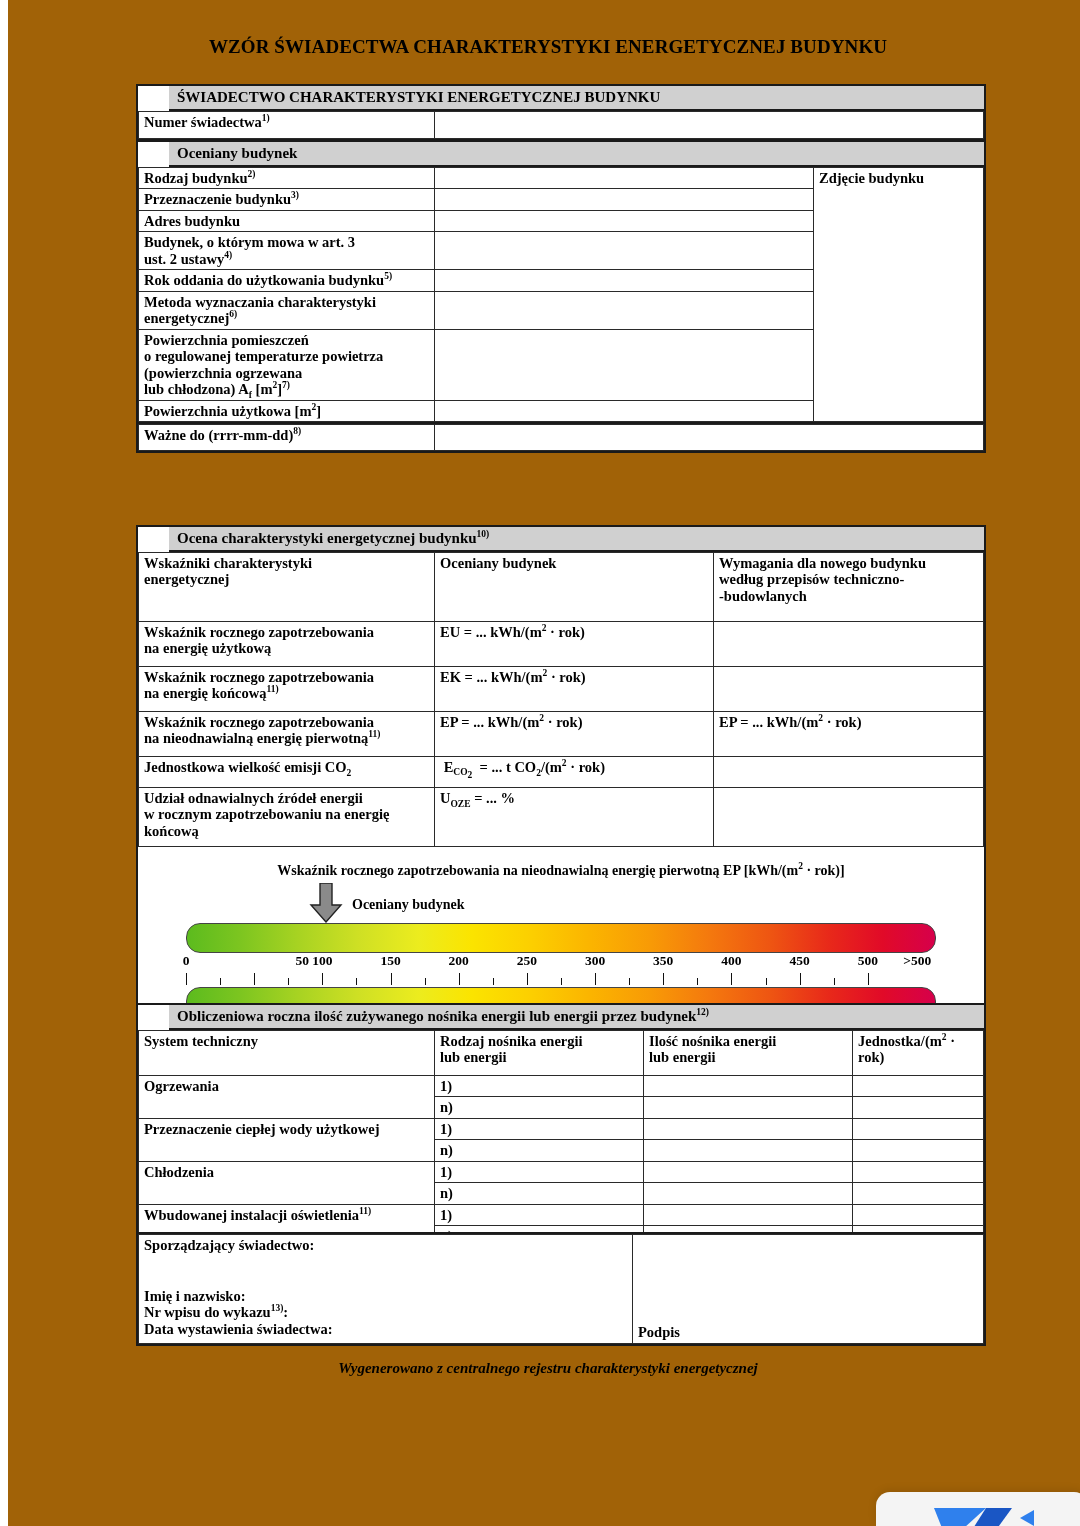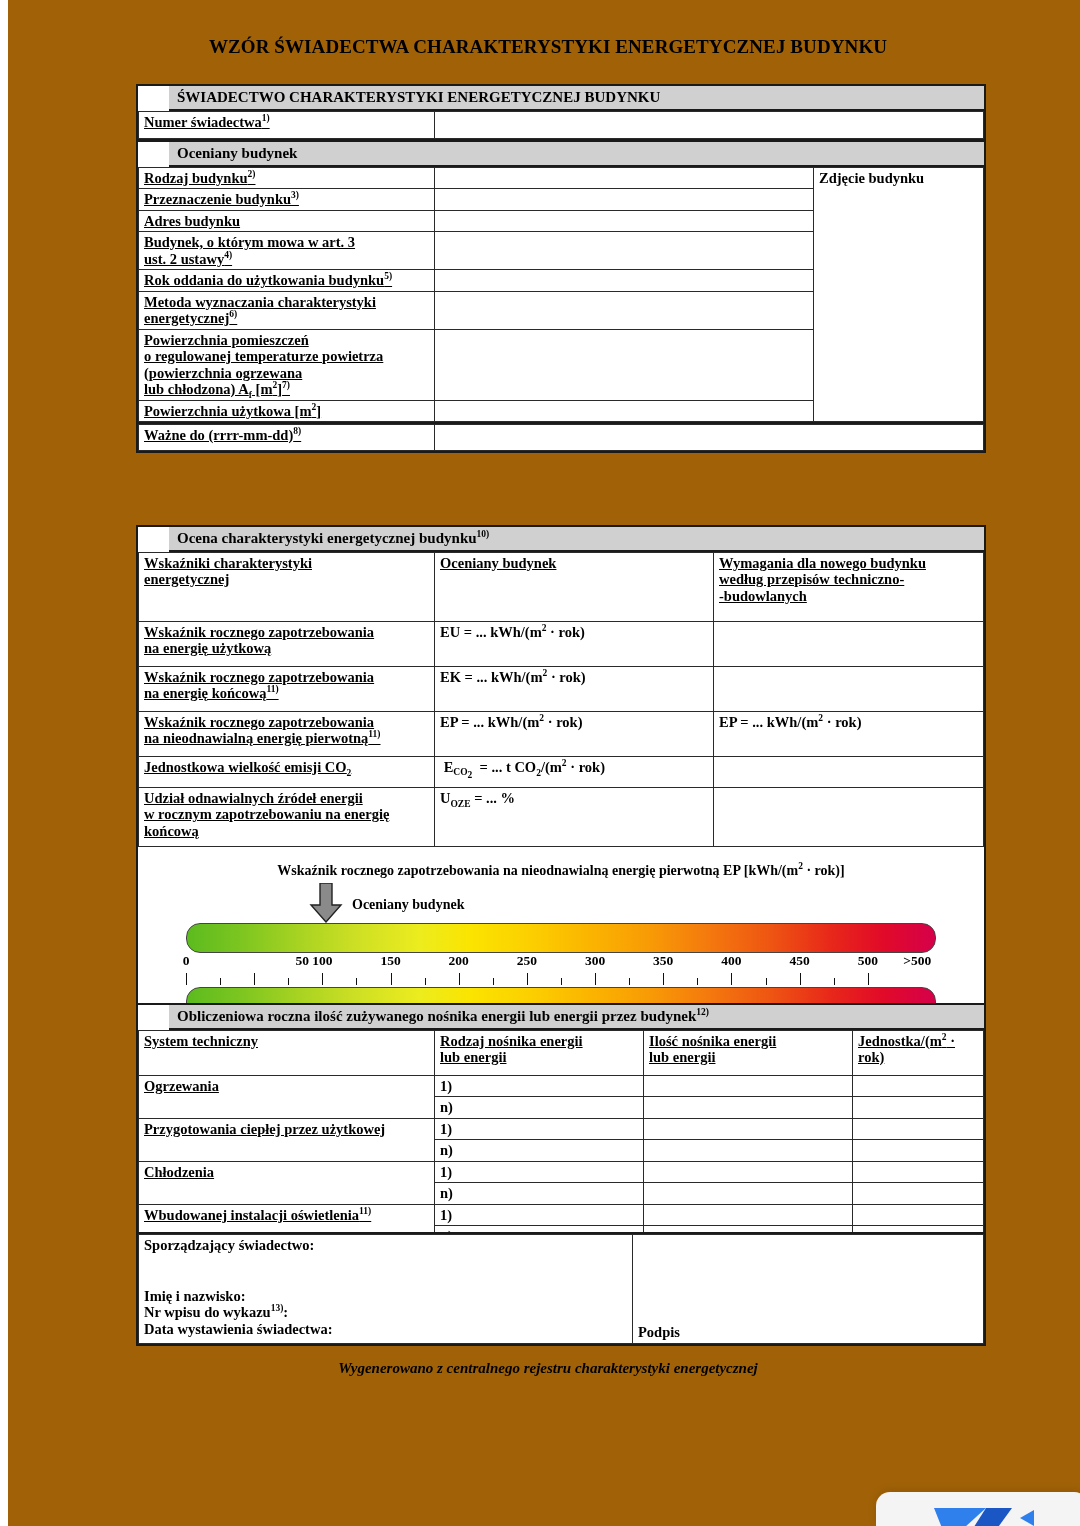--- a/index.html
+++ b/index.html
@@ -53,21 +53,21 @@
   table.grid td, table.grid th {
     border: 1px solid #2a2a2a;
     padding: 2px 5px;
     font-size: 14.5px;
     line-height: 1.14;
     vertical-align: top;
     font-weight: bold;
     background: #fff;
     text-align: left;
   }
-  td.shade, th.shade { background: #d9d9d9; text-decoration: underline; }
+  td.shade, th.shade { background: #d9d9d9; }
   td.blank { background: #fff; }
   td.shade-blank { background: #d9d9d9; }
   td.mid { vertical-align: middle; }
   .banner {
     background: #d0d0d0;
     font-weight: bold;
     font-size: 15px;
     padding: 3px 6px 3px 8px;
     border-bottom: 2px solid #1a1a1a;
     line-height: 1.1;
@@ -458,21 +458,21 @@
         <td class="blank"></td>
         <td class="blank"></td>
       </tr>
       <tr>
         <td class="blank">n)</td>
         <td class="blank"></td>
         <td class="blank"></td>
       </tr>
 
       <tr>
-        <td class="shade" rowspan="2">Przygotowania ciepłej przez użytkowej</td>
+        <td class="shade" rowspan="2">Przeznaczenie ciepłej wody użytkowej</td>
         <td class="blank">1)</td>
         <td class="blank"></td>
         <td class="blank"></td>
       </tr>
       <tr>
         <td class="blank">n)</td>
         <td class="blank"></td>
         <td class="blank"></td>
       </tr>
 

